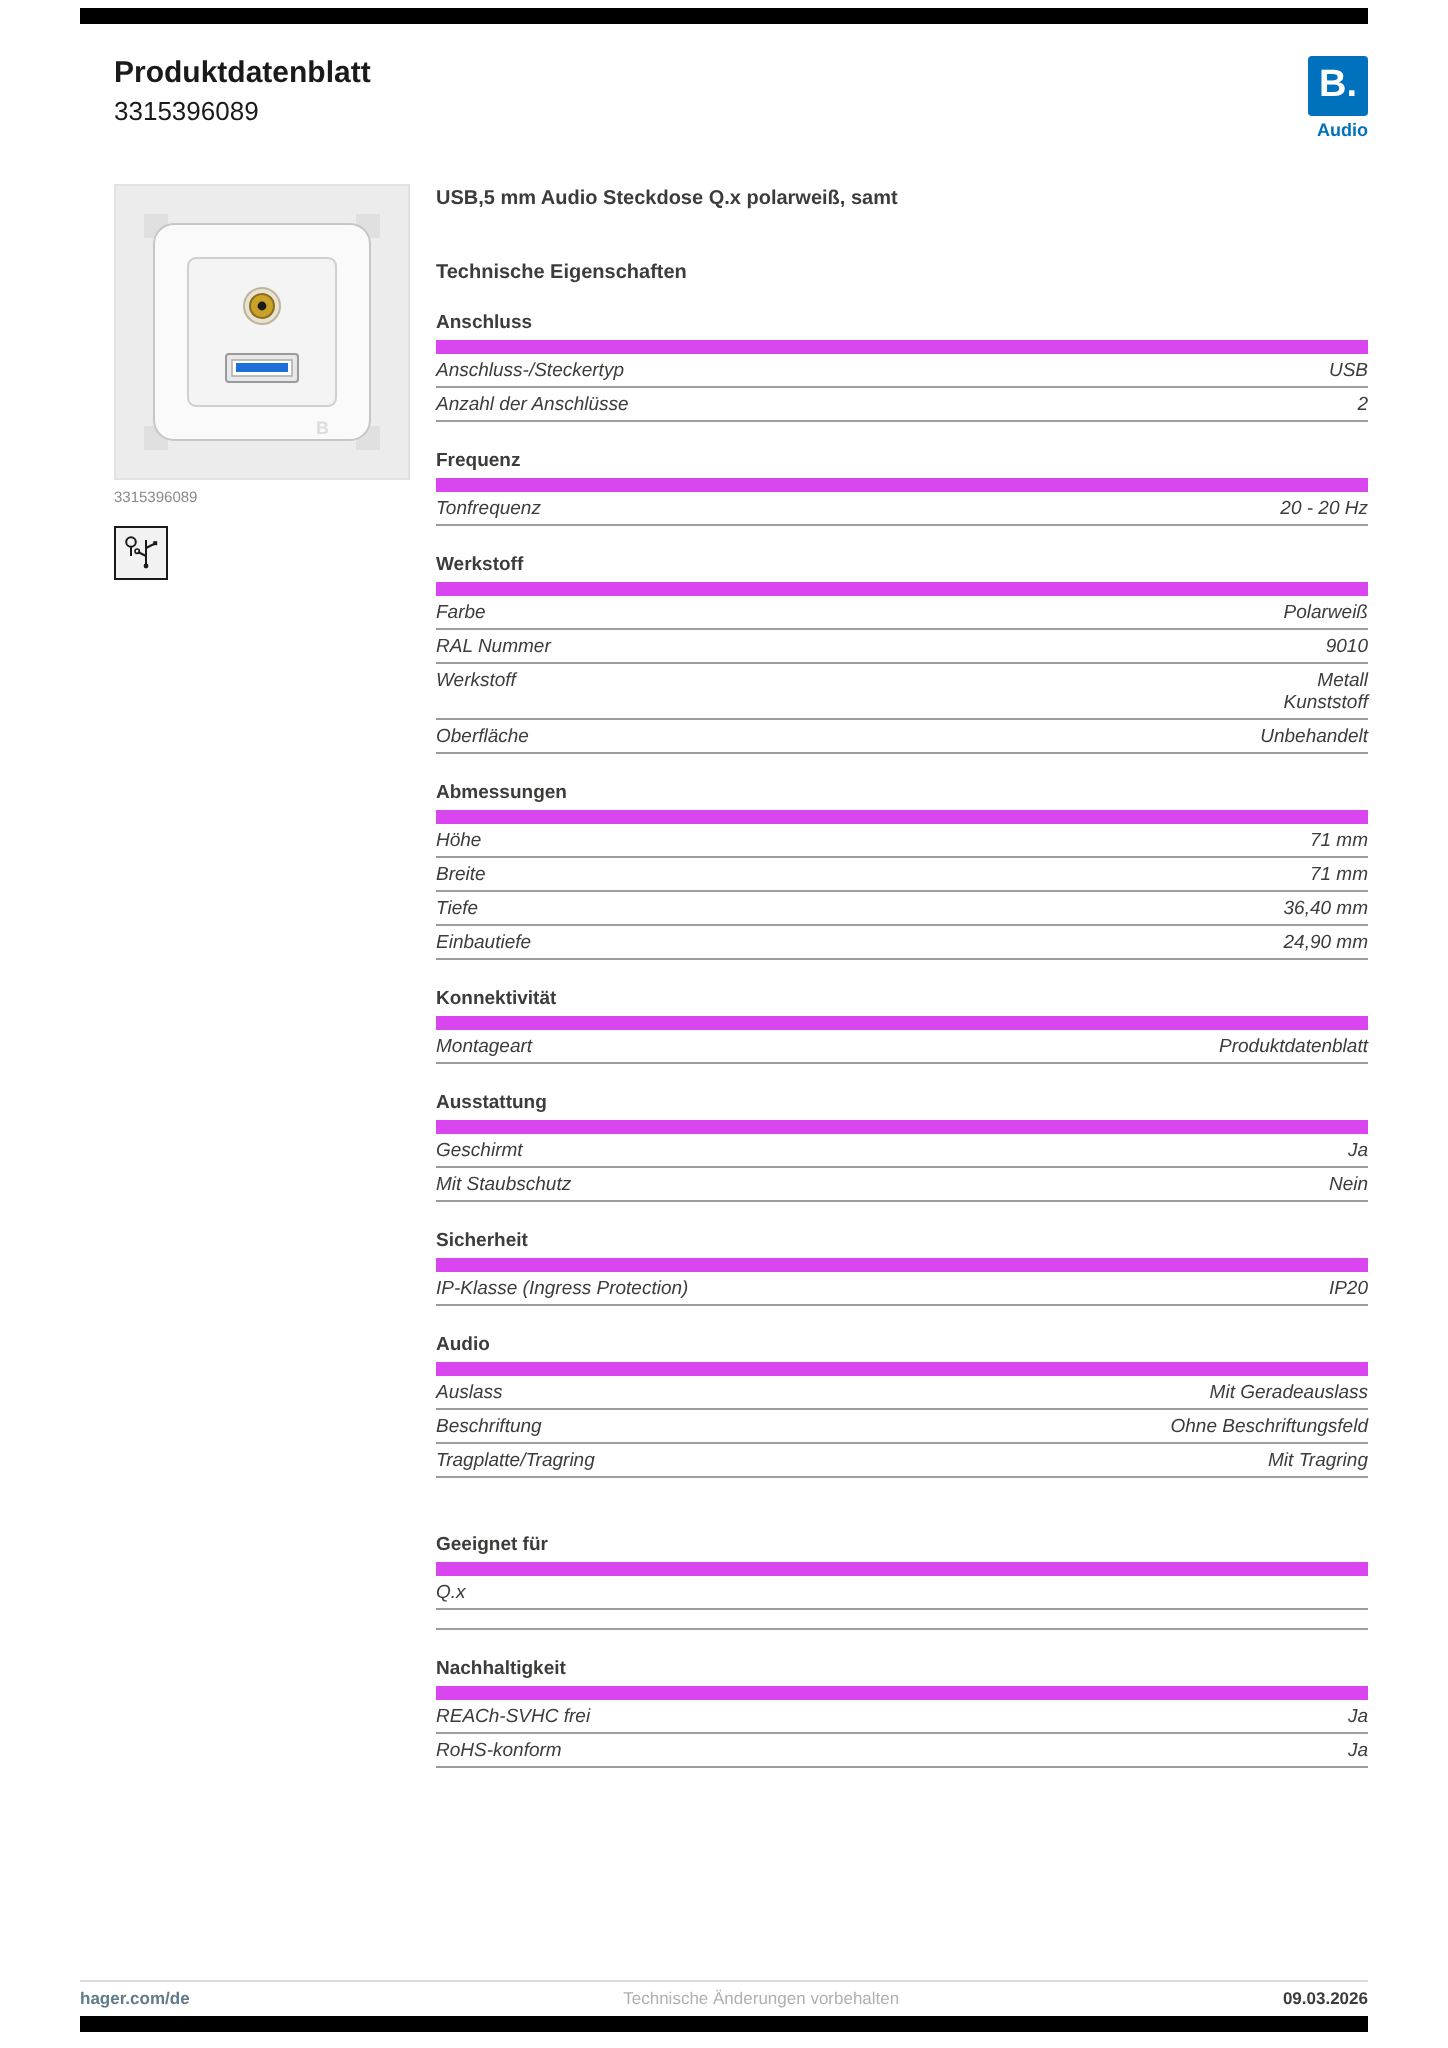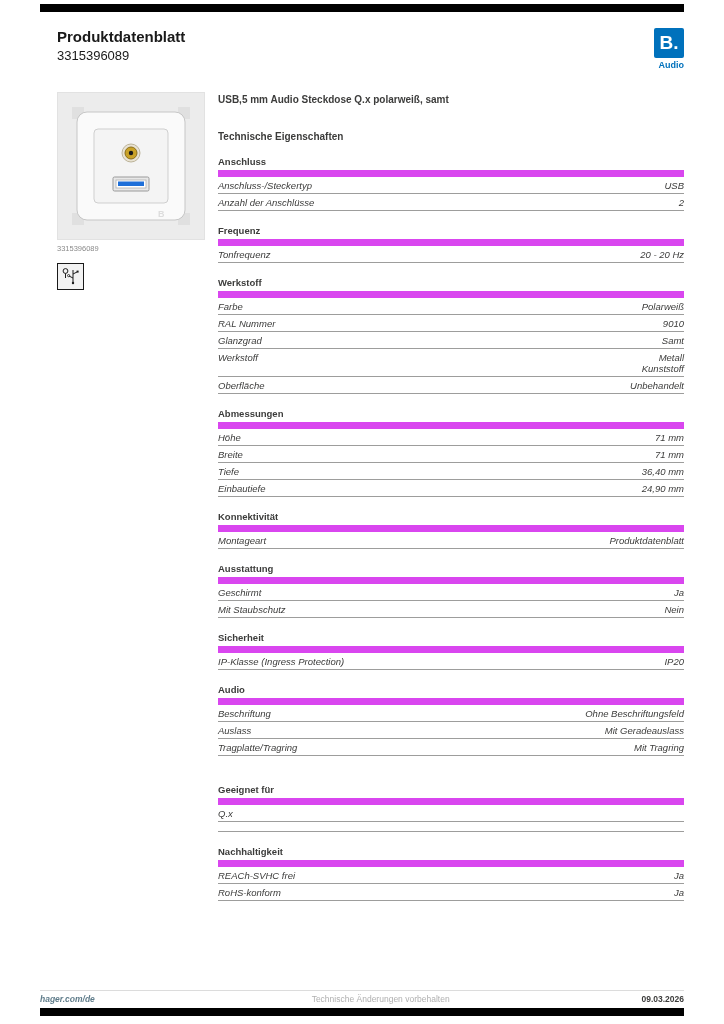--- a/index.html
+++ b/index.html
@@ -55,21 +55,21 @@
     font-style: italic;
   }
   .spec-label { text-align: left; }
   .spec-value { text-align: right; white-space: pre-line; }
 
   .footer-row {
     position: absolute; bottom: 20px; left: 40px; right: 40px;
     display: flex; justify-content: space-between; align-items: baseline;
     font-size: 8.5px; padding-top: 3px; border-top: 1px solid #dcdcdc;
   }
-  .footer-left { color: #5f7c8a; font-weight: bold; text-decoration: none; font-style: italic; }
+  .footer-left { color: #5f7c8a; font-weight: bold; text-decoration: none; }
   .footer-center { color: #b0b0b0; margin-left: 25px; }
   .footer-right { color: #3c3c3b; font-weight: bold; }
 </style>
 </head>
 <body>
 
 <div class="top-bar"></div>
 
 <header class="page-header">
   <div>
@@ -151,24 +151,20 @@
           <div class="section-title">Werkstoff</div>
           <div class="spec-row">
             <span class="spec-label">Farbe</span>
             <span class="spec-value">Polarweiß</span>
           </div>
           <div class="spec-row">
             <span class="spec-label">RAL Nummer</span>
             <span class="spec-value">9010</span>
           </div>
           <div class="spec-row">
-            <span class="spec-label">Glanzgrad</span>
-            <span class="spec-value">Samt</span>
-          </div>
-          <div class="spec-row">
             <span class="spec-label">Werkstoff</span>
             <span class="spec-value">Metall
 Kunststoff</span>
           </div>
           <div class="spec-row">
             <span class="spec-label">Oberfläche</span>
             <span class="spec-value">Unbehandelt</span>
           </div>
         </section>
         <section class="section">
@@ -211,26 +207,26 @@
         <section class="section">
           <div class="section-title">Sicherheit</div>
           <div class="spec-row">
             <span class="spec-label">IP-Klasse (Ingress Protection)</span>
             <span class="spec-value">IP20</span>
           </div>
         </section>
         <section class="section">
           <div class="section-title">Audio</div>
           <div class="spec-row">
+            <span class="spec-label">Auslass</span>
+            <span class="spec-value">Mit Geradeauslass</span>
+          </div>
+          <div class="spec-row">
             <span class="spec-label">Beschriftung</span>
             <span class="spec-value">Ohne Beschriftungsfeld</span>
-          </div>
-          <div class="spec-row">
-            <span class="spec-label">Auslass</span>
-            <span class="spec-value">Mit Geradeauslass</span>
           </div>
           <div class="spec-row">
             <span class="spec-label">Tragplatte/Tragring</span>
             <span class="spec-value">Mit Tragring</span>
           </div>
         </section>
         <section class="section gap-lg">
           <div class="section-title">Geeignet für</div>
           <div class="spec-row">
             <span class="spec-label">Q.x</span>

